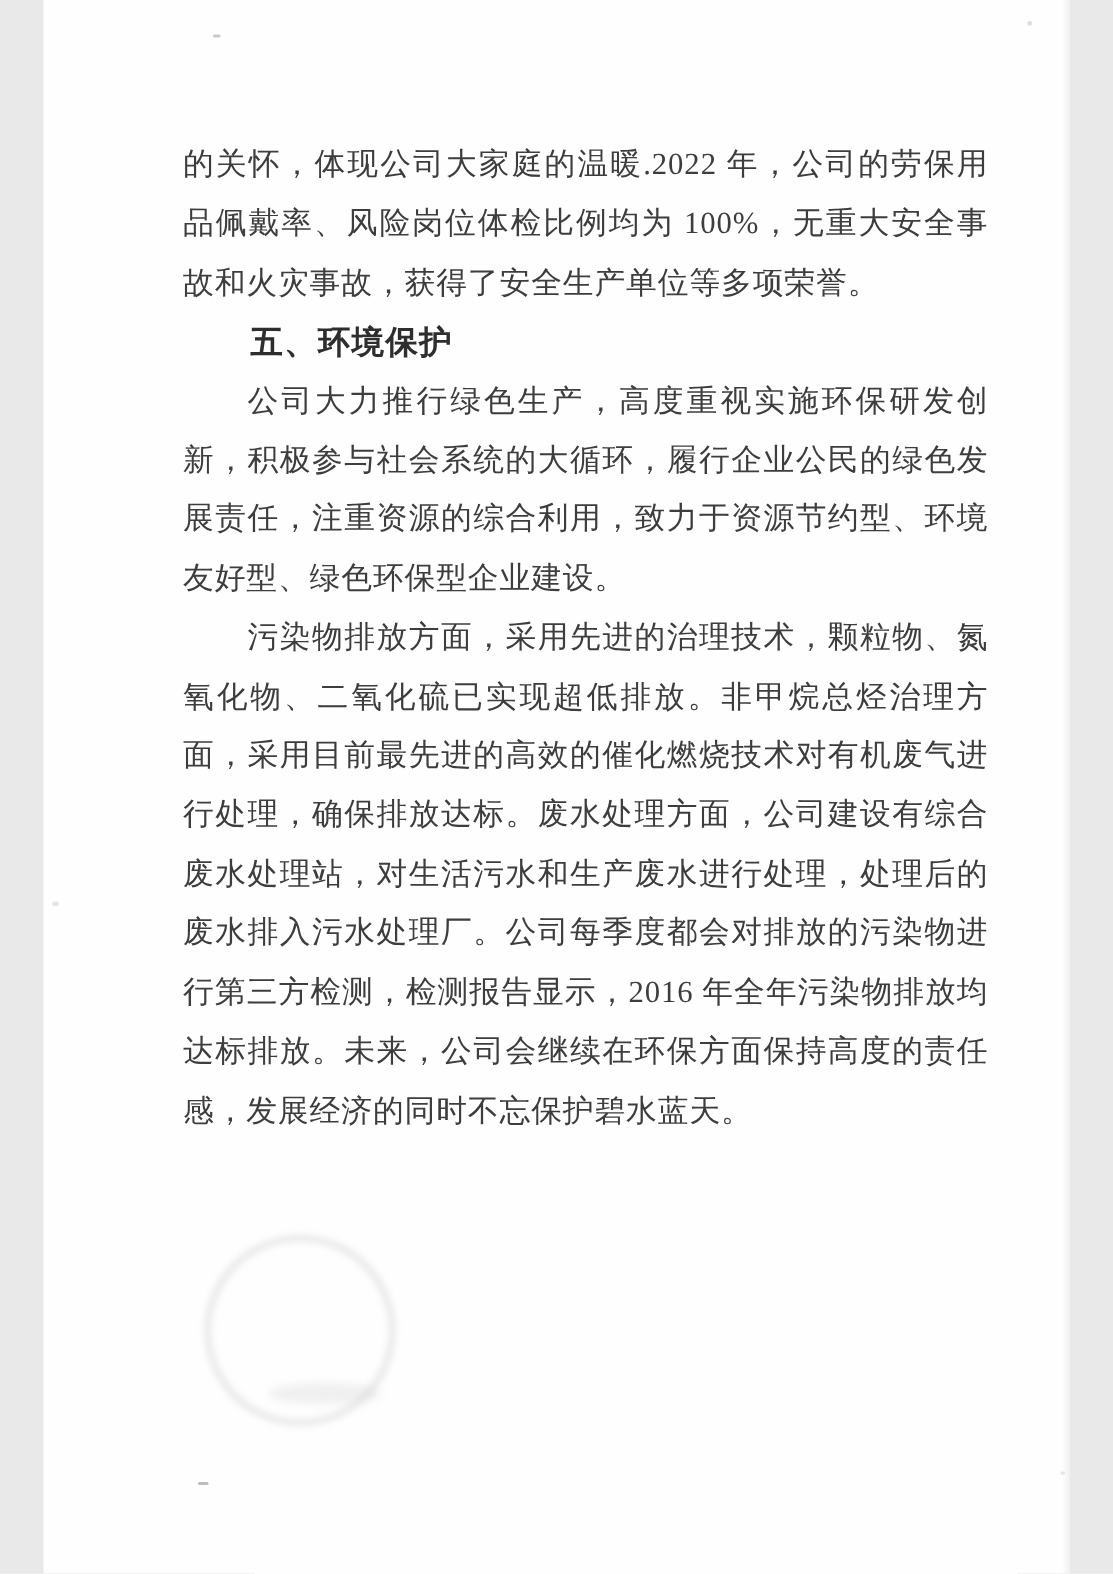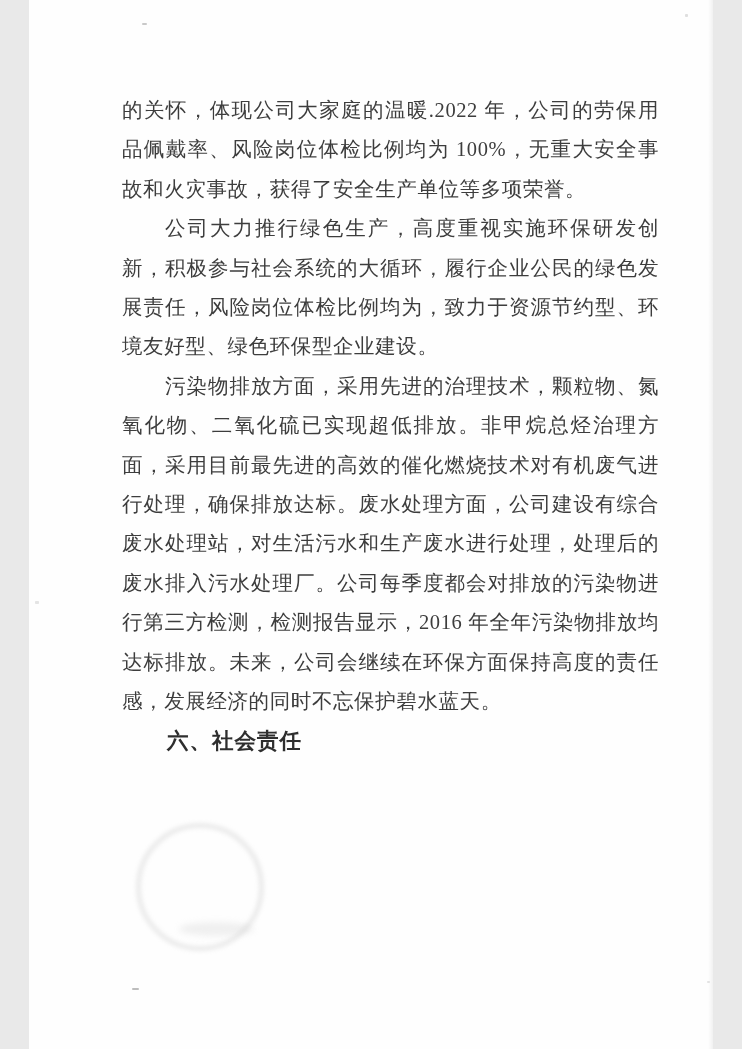--- a/index.html
+++ b/index.html
@@ -97,22 +97,22 @@
   <div class="speck s2"></div>
   <div class="speck s3"></div>
   <div class="speck s4"></div>
   <div class="speck s5"></div>
   <div class="speck s6"></div>
   <div class="edge-shade"></div>
 
   <div class="text-block">
     <p class="para no-indent">的关怀，体现公司大家庭的温暖.2022 年，公司的劳保用品佩戴率、风险岗位体检比例均为 100%，无重大安全事故和火灾事故，获得了安全生产单位等多项荣誉。</p>
 
+    <h3 class="sec-heading">五、环境保护</h3>
 
-    <p class="para">公司大力推行绿色生产，高度重视实施环保研发创新，积极参与社会系统的大循环，履行企业公民的绿色发展责任，风险岗位体检比例均为，致力于资源节约型、环境友好型、绿色环保型企业建设。</p>
+    <p class="para">公司大力推行绿色生产，高度重视实施环保研发创新，积极参与社会系统的大循环，履行企业公民的绿色发展责任，注重资源的综合利用，致力于资源节约型、环境友好型、绿色环保型企业建设。</p>
 
     <p class="para">污染物排放方面，采用先进的治理技术，颗粒物、氮氧化物、二氧化硫已实现超低排放。非甲烷总烃治理方面，采用目前最先进的高效的催化燃烧技术对有机废气进行处理，确保排放达标。废水处理方面，公司建设有综合废水处理站，对生活污水和生产废水进行处理，处理后的废水排入污水处理厂。公司每季度都会对排放的污染物进行第三方检测，检测报告显示，2016 年全年污染物排放均达标排放。未来，公司会继续在环保方面保持高度的责任感，发展经济的同时不忘保护碧水蓝天。</p>
 
-    <h3 class="sec-heading">六、社会责任</h3>
 
   </div>
 
 </div>
 
 </body></html>

